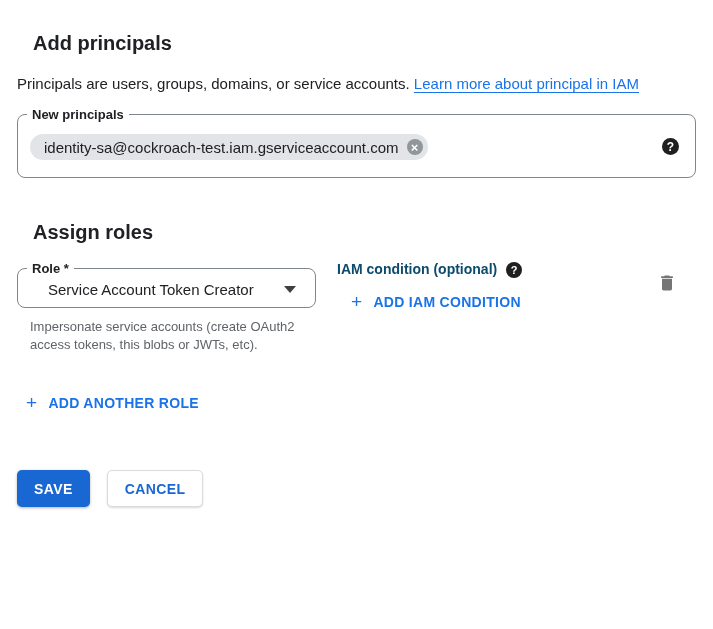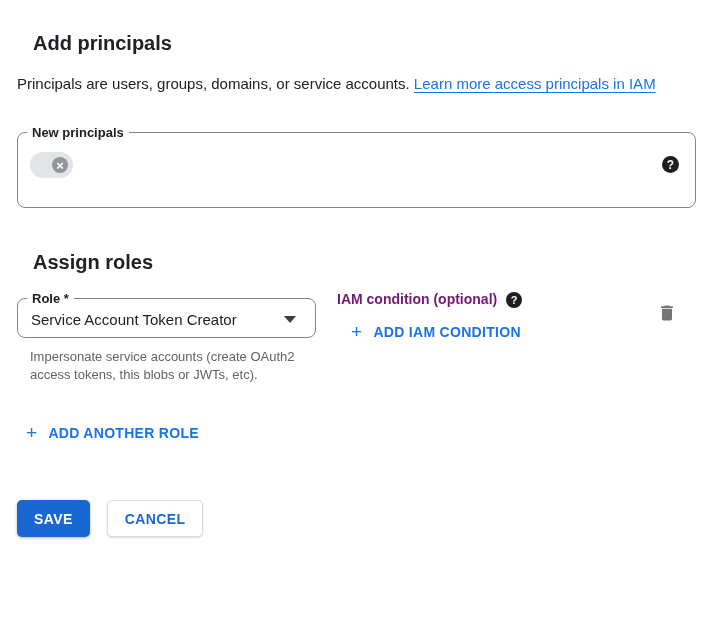--- a/index.html
+++ b/index.html
@@ -19,34 +19,35 @@
   .intro-desc { max-width: 660px; }
   .roles-desc { max-width: 610px; margin-top: 15px; }
   a.link { color: #1a73e8; text-decoration: underline; text-underline-offset: 3px; text-decoration-thickness: 1px; cursor: pointer; }
 
   
   .outlined-field {
     position: relative;
     border: 1px solid #80868b;
     border-radius: 8px;
     background: #fff;
+    padding-left: 17px;
   }
   .field-label {
     position: absolute;
     top: -8px; left: 9px;
     background: #fff;
     padding: 0 5px;
     font-size: 13px;
     font-weight: bold;
     color: #202124;
     line-height: 15px;
     white-space: nowrap;
   }
 
-  .np-field { margin-top: 36px; height: 76px; padding: 19px 16px 0 12px; }
+  .np-field { margin-top: 18px; height: 64px; padding: 19px 16px 0 12px; }
 
   .chip {
     display: inline-flex;
     align-items: center;
     height: 26px;
     background: #e2e4e7;
     border-radius: 13px;
     padding: 0 5px 0 14px;
     max-width: 560px;
   }
@@ -93,21 +94,21 @@
   }
   .role-helper {
     margin: 10px 0 0 13px;
     width: 284px;
     font-size: 13px; line-height: 18px;
     color: #5f6368;
   }
 
   .condition-col { margin-left: 21px; }
   .cond-label-row { display: flex; align-items: center; gap: 9px; }
-  .cond-label { font-size: 14px; font-weight: bold; color: #701a75; line-height: 17px; }
+  .cond-label { font-size: 14px; font-weight: bold; color: #0c4a6e; line-height: 17px; }
   .cond-help { width: 16px; height: 16px; font-size: 11px; }
 
   .blue-action {
     display: inline-flex; align-items: center;
     background: none; border: none; padding: 0;
     color: #1a73e8;
     font-family: "Liberation Sans", sans-serif;
     font-size: 14px; font-weight: bold;
     letter-spacing: 0.3px;
     cursor: pointer;
@@ -145,26 +146,27 @@
 </style>
 </head>
 <body>
 
 <div class="container">
 
   <h1>Add principals</h1>
 
   <p class="desc intro-desc">
     <span>Principals are users, groups, domains, or service accounts.</span>
-    <a class="link">Learn more access principals in IAM</a>
+    <a class="link">Learn more about principal in IAM</a>
   </p>
 
   <div class="outlined-field np-field">
     <span class="field-label">New principals</span>
     <span class="chip">
+      <span class="chip-label">identity-sa@cockroach-test.iam.gserviceaccount.com</span>
       <button class="chip-remove">×</button>
     </span>
     <span class="help-badge np-help">?</span>
   </div>
 
   <h2 class="assign-title">Assign roles</h2>
 
 
   <div class="role-row">
 

